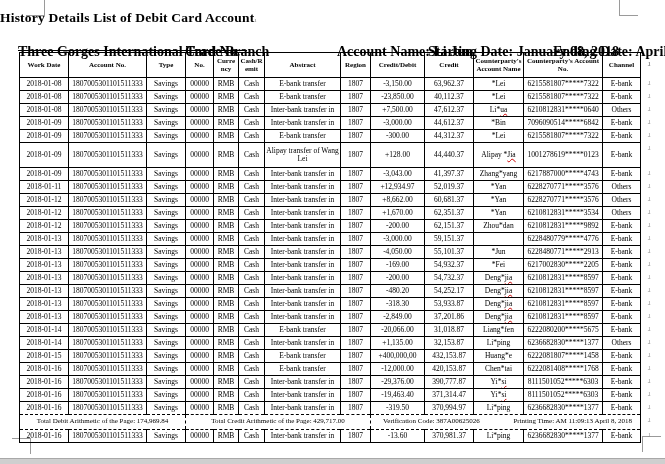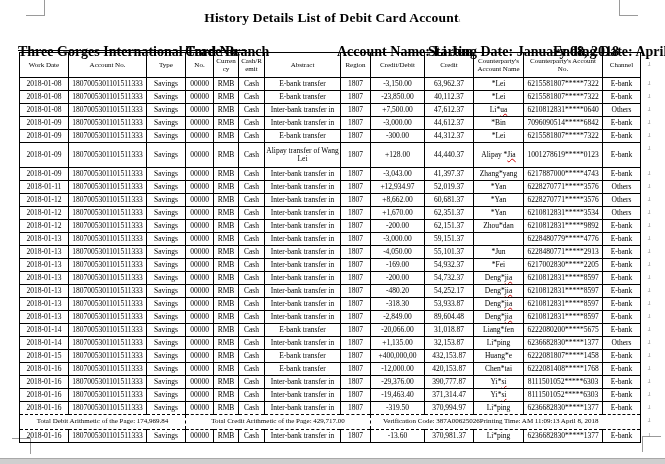--- a/index.html
+++ b/index.html
@@ -11,52 +11,52 @@
   
   .crop{position:absolute;width:18px;height:15px;border:0 solid #9a9a9a}
   .crop.tl{left:26px;top:0;border-right-width:1px;border-bottom-width:1px}
   .crop.tr{left:619px;top:0;border-left-width:1px;border-bottom-width:1px}
   .crop.bl{left:12px;top:438px;border-right-width:1px;border-top-width:1px}
   .crop.br{left:642px;top:436px;border-left-width:1px;border-top-width:1px}
   
   .page-edge{position:absolute;left:0;top:458px;width:665px;height:6px;
     background:#cfcfcf;border-top:1px solid #a8a8a8}
   
-  .title{position:absolute;left:0;top:10px;width:665px;text-align:center;
+  .title{position:absolute;left:0;top:10px;width:665px;
     font-size:13.5px;font-weight:bold;letter-spacing:.2px;white-space:nowrap}
   .end-mark{font-size:7px;color:#8f8f8f;font-weight:normal}
   
   .info span{position:absolute;top:44px;font-size:14px;font-weight:bold;white-space:nowrap}
   .i-branch{left:18px}
   .i-card{left:185px}
   .i-acct{left:337px}
   .i-start{left:428px}
   .i-end{left:553px}
   .fill-line{position:absolute;left:18px;top:38px;width:229px;height:12px;
     border-bottom:1px solid #000}
   
   table{position:absolute;left:19px;top:52px;width:621px;
     border-collapse:collapse;table-layout:fixed;border:1px solid #000}
   th,td{border:1px solid #000;text-align:center;vertical-align:middle;
     padding:0 1px;overflow:hidden}
-  th{font-size:7px;font-weight:normal;height:24px;line-height:1.15;
+  th{font-size:7px;font-weight:bold;height:24px;line-height:1.15;
     overflow-wrap:anywhere;word-break:break-word}
   td{font-size:7.5px;height:12px;line-height:1.05;white-space:nowrap}
   tr.tall td{height:24px}
   tr.tall td.abstract{white-space:normal;line-height:1.1}
   td.channel,th.channel{overflow:visible;position:relative}
   .row-mark{position:absolute;right:-10px;top:2px;font-size:6px;
     color:#8f8f8f;letter-spacing:-1px;white-space:nowrap}
   th.channel .row-mark{top:8px}
   
   tr.totals td{border:1px dashed #000;font-size:7px;height:14px}
   tr.before-totals td{border-bottom:1px dashed #000}
   tr.after-totals td{border-top:1px dashed #000}
   tr.totals td.spread{padding:0}
-  tr.totals .spread-inner{display:flex;
+  tr.totals .spread-inner{display:flex;justify-content:space-between;
     padding:0 8px 0 12px}
   .wavy{text-decoration-line:underline;text-decoration-style:wavy;
     text-decoration-color:#cc0000;text-decoration-thickness:1px;
     text-decoration-skip-ink:none}
 </style>
 </head>
 <body>
 
 <div class="crop tl"></div>
 <div class="crop tr"></div>
@@ -367,21 +367,21 @@
       <tr>
         <td>2018-01-13</td>
         <td>1807005301101511333</td>
         <td>Savings</td>
         <td>00000</td>
         <td>RMB</td>
         <td>Cash</td>
         <td class="abstract">Inter-bank transfer in</td>
         <td>1807</td>
         <td>-2,849.00</td>
-        <td>89,604.48</td>
+        <td>37,201.86</td>
         <td><span>Deng*</span><span class="wavy">jia</span></td>
         <td>6210812831*****8597</td>
         <td class="channel"><span>E-bank</span><span class="row-mark">.1</span></td>
       </tr>
       <tr>
         <td>2018-01-14</td>
         <td>1807005301101511333</td>
         <td>Savings</td>
         <td>00000</td>
         <td>RMB</td>

